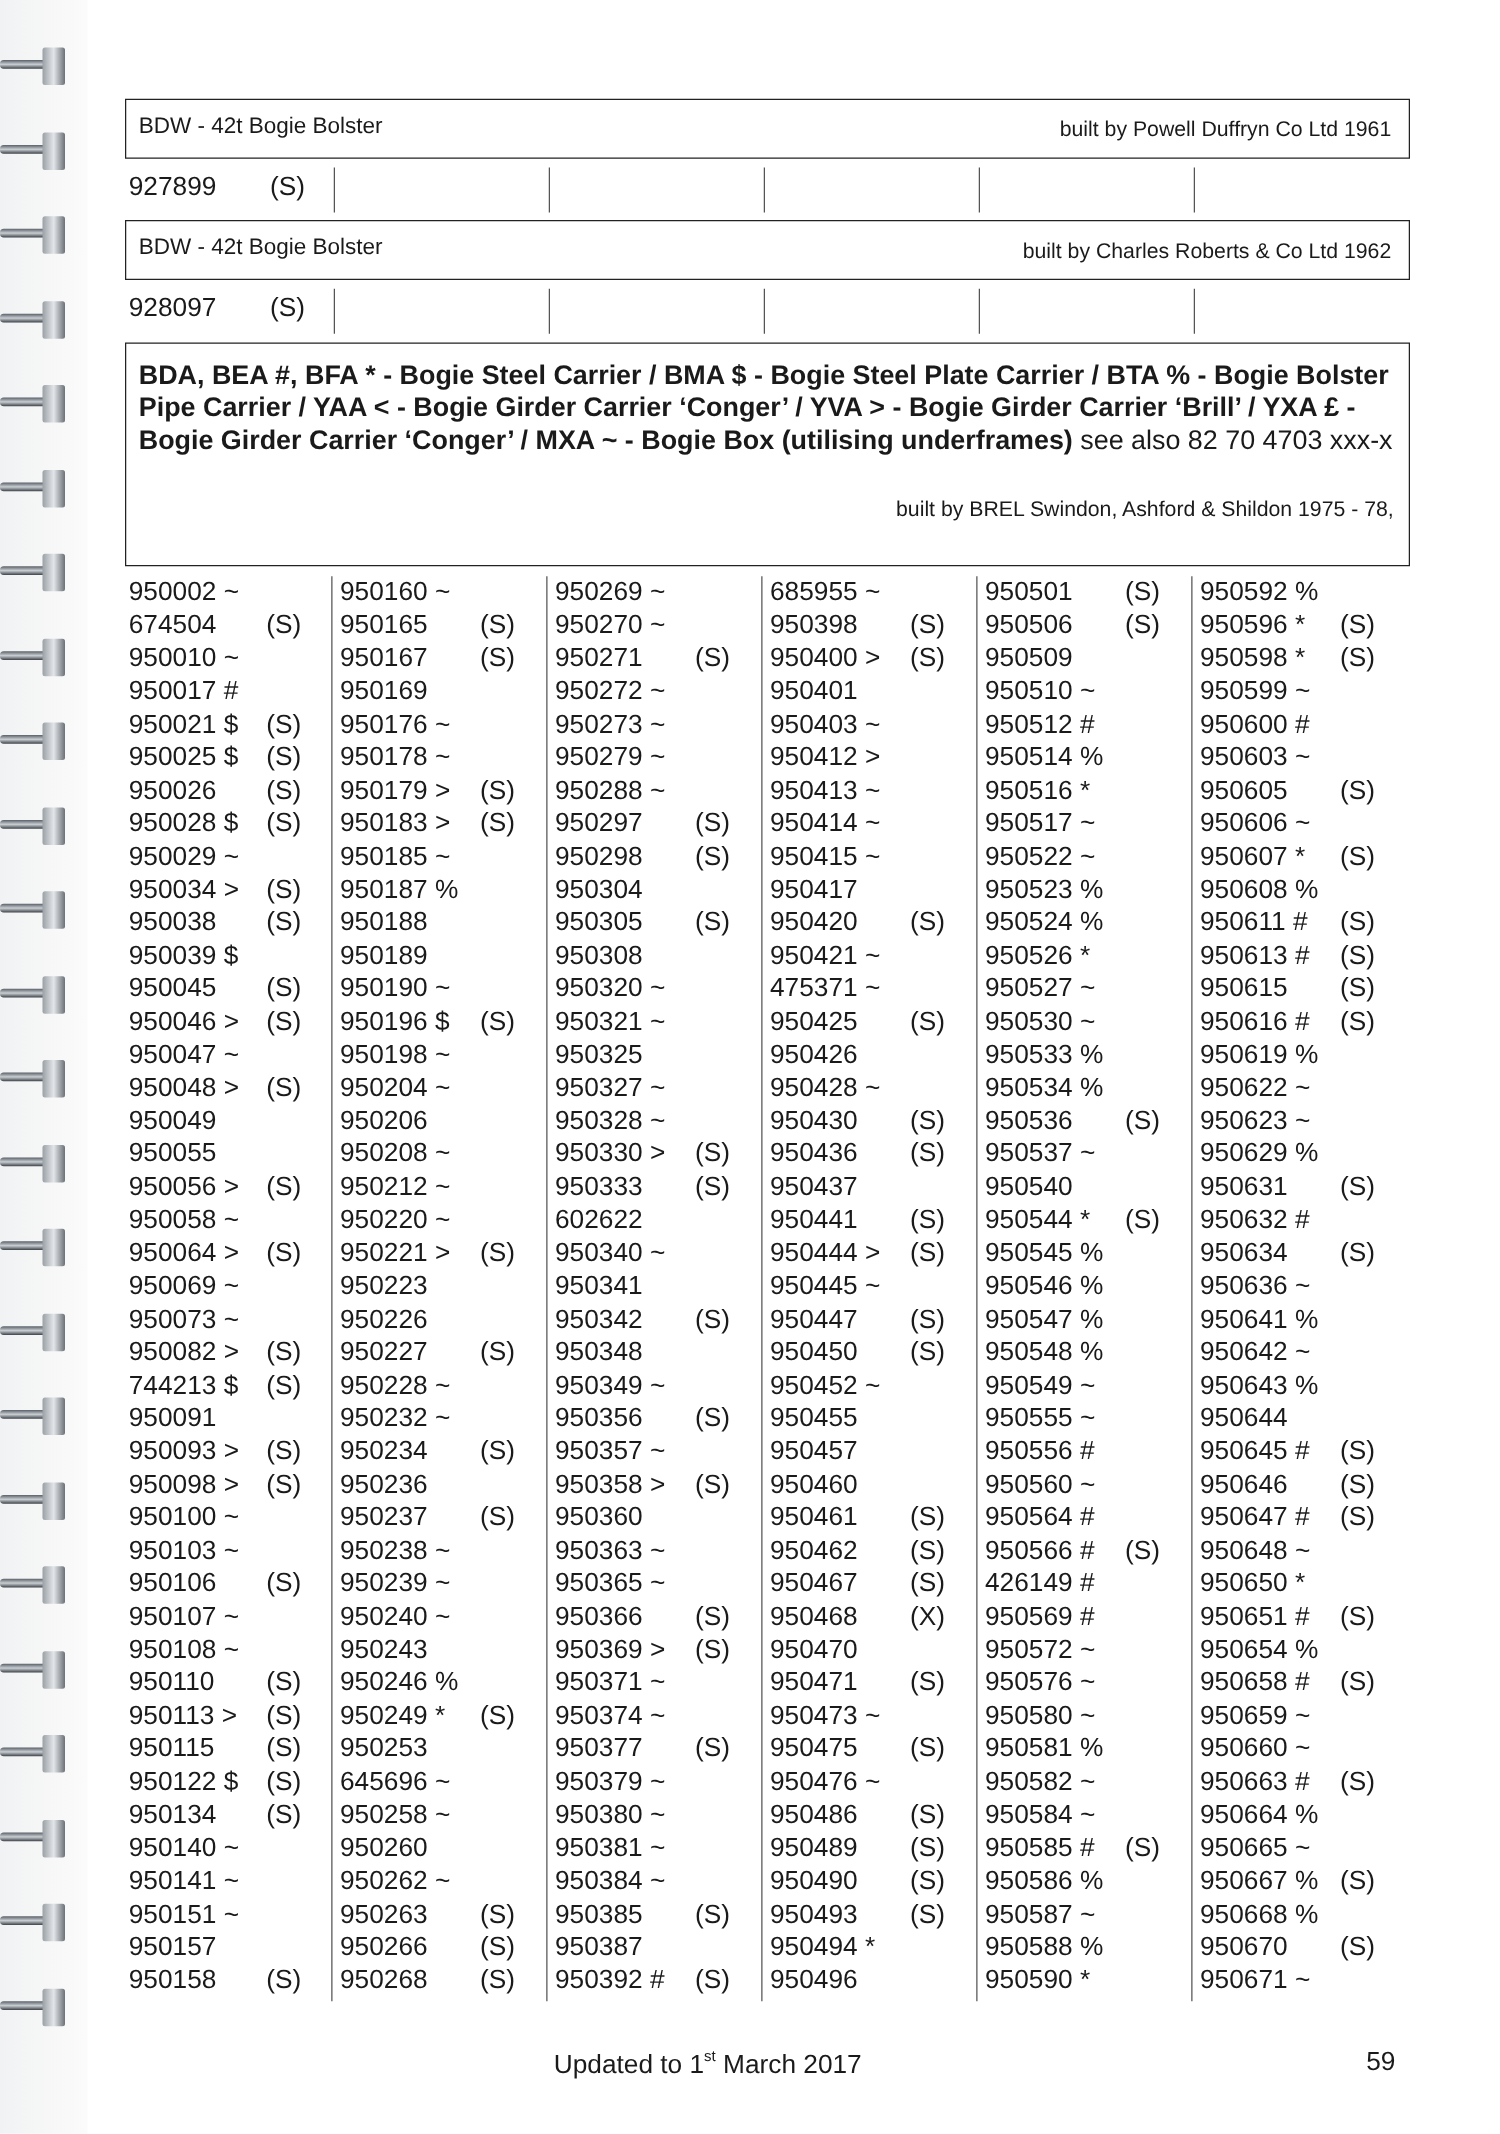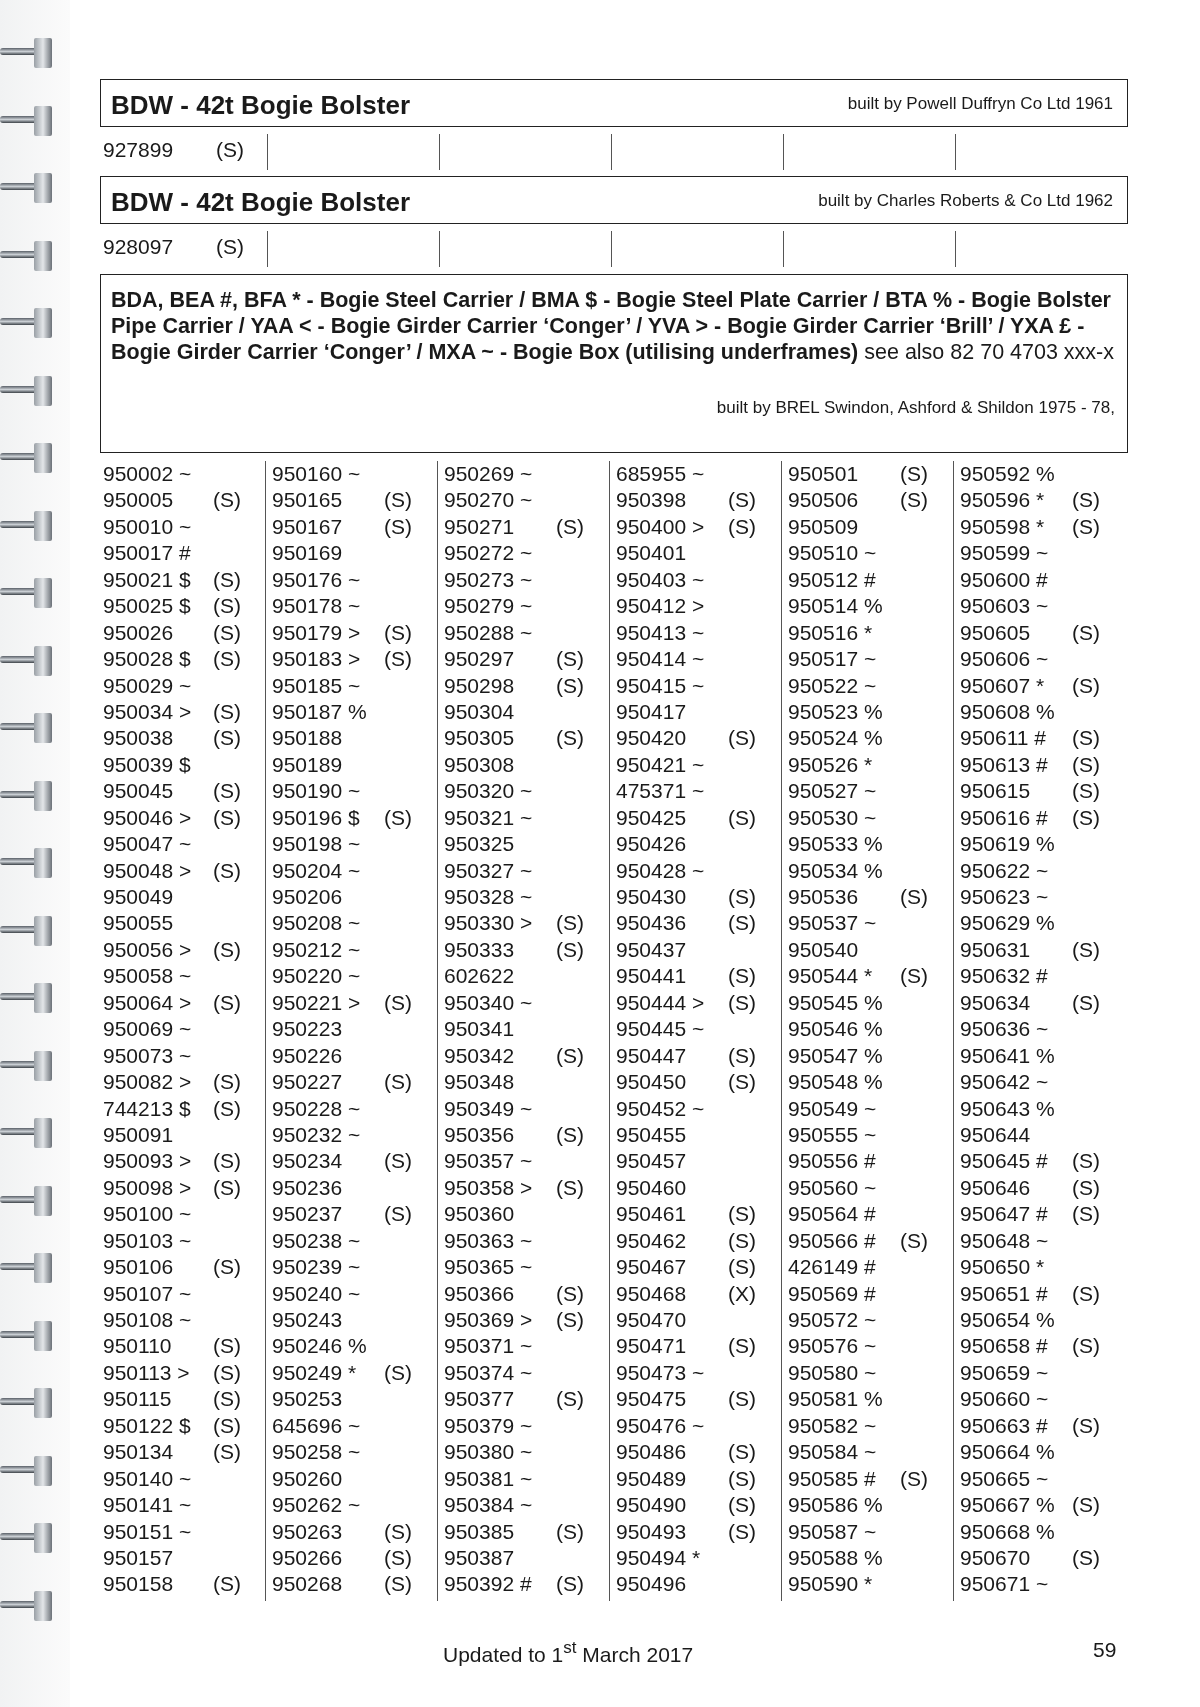--- a/index.html
+++ b/index.html
@@ -3,37 +3,37 @@
 <meta charset="utf-8">
 <style>
   html, body { margin:0; padding:0; }
   body { width:1200px; height:1707px; background:#ffffff; position:relative; overflow:hidden;
          font-family:"Liberation Sans", sans-serif; color:#1a1a1a; }
   .binding { position:absolute; left:0; top:0; width:70px; height:1707px; background:linear-gradient(to right,#f1f2f3,#fbfbfb); }
   .coil { position:absolute; left:0; width:58px; height:32px; }
   .coil .wire { position:absolute; left:0; top:10px; width:48px; height:7px; background:linear-gradient(#5a6068,#c9ced3,#3c4248); border-radius:3px; }
   .coil .loop { position:absolute; left:34px; top:0; width:18px; height:30px; background:linear-gradient(to right,#9aa0a6,#e3e6e9,#6b7178); border-radius:2px; }
   .box { position:absolute; left:100px; width:1028px; border:1.5px solid #222; box-sizing:border-box; background:#fff; }
-  .box-title { position:absolute; left:10px; font-weight:bold; font-size:26px; }
+  .box-title { position:absolute; left:10px; font-weight:normal; font-size:18px; }
   .box-builder { position:absolute; right:14px; font-size:17px; }
   .single-row { position:absolute; left:103px; height:36px; width:1030px; }
   .single-row .num { position:absolute; left:0; top:4px; font-size:21px; }
   .single-row .st { position:absolute; left:113px; top:4px; font-size:21px; }
   .single-row .div { position:absolute; top:0; width:1px; height:36px; background:#555; }
   .desc { position:absolute; left:10px; right:10px; top:12px; font-size:21.5px; line-height:26px; }
   .desc b { font-weight:bold; }
   .built { position:absolute; right:12px; font-size:17px; text-align:right; line-height:21px; }
   .list { position:absolute; top:461px; left:100px; width:1030px; }
   .col { position:absolute; top:0; }
   .col-div { position:absolute; top:461px; width:1px; height:1140px; background:#555; }
   .row { position:relative; height:26.45px; font-size:21px; line-height:26.45px; white-space:nowrap; }
   .row .n { position:absolute; left:0; }
   .row .s { position:absolute; }
   .footer-text { position:absolute; top:1638px; left:443px; font-size:21px; }
-  .footer-text sup { font-size:17px; vertical-align:9px; }
+  .footer-text sup { font-size:12px; vertical-align:9px; }
   .page-num { position:absolute; top:1638px; left:1093px; font-size:21px; }
 </style>
 </head>
 <body>
 
 <div class="binding" id="binding">
     <div class="coil" style="top: 38px;">
       <div class="wire"></div>
       <div class="loop"></div>
     </div>
@@ -174,21 +174,21 @@
 <div class="col-div" style="left:781px"></div>
 <div class="col-div" style="left:953px"></div>
 
 <div class="list" id="list">
     <div class="col" style="left: 3px; width: 170px;">
       <div class="row">
         <span class="n">950002 ~</span>
         <span class="s" style="left: 110px;"></span>
       </div>
       <div class="row">
-        <span class="n">950005</span>
+        <span class="n">674504</span>
         <span class="s" style="left: 110px;">(S)</span>
       </div>
       <div class="row">
         <span class="n">950010 ~</span>
         <span class="s" style="left: 110px;"></span>
       </div>
       <div class="row">
         <span class="n">950017 #</span>
         <span class="s" style="left: 110px;"></span>
       </div>

